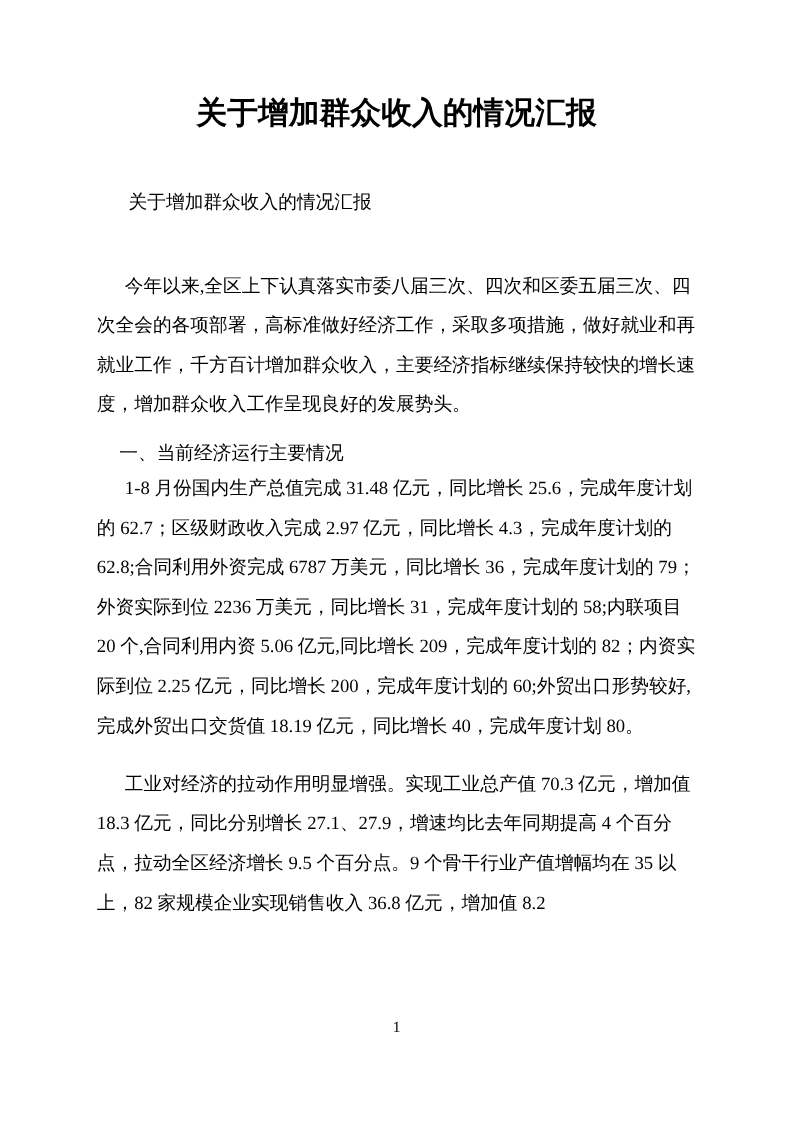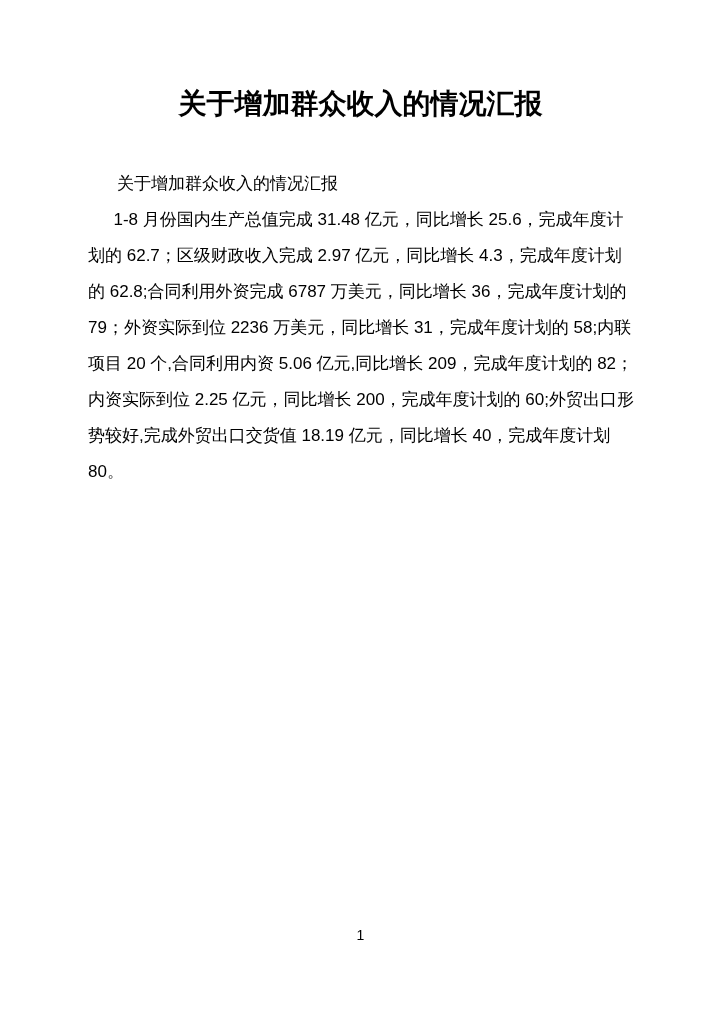--- a/index.html
+++ b/index.html
@@ -6,21 +6,21 @@
     margin: 0;
     padding: 0;
     background: #ffffff;
   }
   .page {
     position: relative;
     width: 721px;
     height: 1020px;
     background: #ffffff;
     color: #000000;
-    font-family: Liberation Sans, sans-serif;
+    font-family: Liberation Serif, serif;
     box-sizing: border-box;
     padding-top: 85px;
     overflow: hidden;
   }
   .doc-title {
     margin: 0;
     font-size: 28px;
     line-height: 38px;
     font-weight: bold;
     text-align: center;
@@ -69,22 +69,25 @@
 
 <div class="page">
 
   <h1 class="doc-title">关于增加群众收入的情况汇报</h1>
 
   <div class="content">
 
     <p class="p-subtitle">关于增加群众收入的情况汇报</p>
 
 
+    <p class="p-intro">今年以来,全区上下认真落实市委八届三次、四次和区委五届三次、四次全会的各项部署，高标准做好经济工作，采取多项措施，做好就业和再就业工作，千方百计增加群众收入，主要经济指标继续保持较快的增长速度，增加群众收入工作呈现良好的发展势头。</p>
 
+    <p class="p-heading">一、当前经济运行主要情况</p>
 
     <p class="p-stats">1-8 月份国内生产总值完成 31.48 亿元，同比增长 25.6，完成年度计划的 62.7；区级财政收入完成 2.97 亿元，同比增长 4.3，完成年度计划的 62.8;合同利用外资完成 6787 万美元，同比增长 36，完成年度计划的 79；外资实际到位 2236 万美元，同比增长 31，完成年度计划的 58;内联项目 20 个,合同利用内资 5.06 亿元,同比增长 209，完成年度计划的 82；内资实际到位 2.25 亿元，同比增长 200，完成年度计划的 60;外贸出口形势较好,完成外贸出口交货值 18.19 亿元，同比增长 40，完成年度计划 80。</p>
 
+    <p class="p-industry">工业对经济的拉动作用明显增强。实现工业总产值 70.3 亿元，增加值 18.3 亿元，同比分别增长 27.1、27.9，增速均比去年同期提高 4 个百分点，拉动全区经济增长 9.5 个百分点。9 个骨干行业产值增幅均在 35 以上，82 家规模企业实现销售收入 36.8 亿元，增加值 8.2</p>
 
   </div>
 
   <div class="page-num">1</div>
 
 </div>
 
 </body></html>

